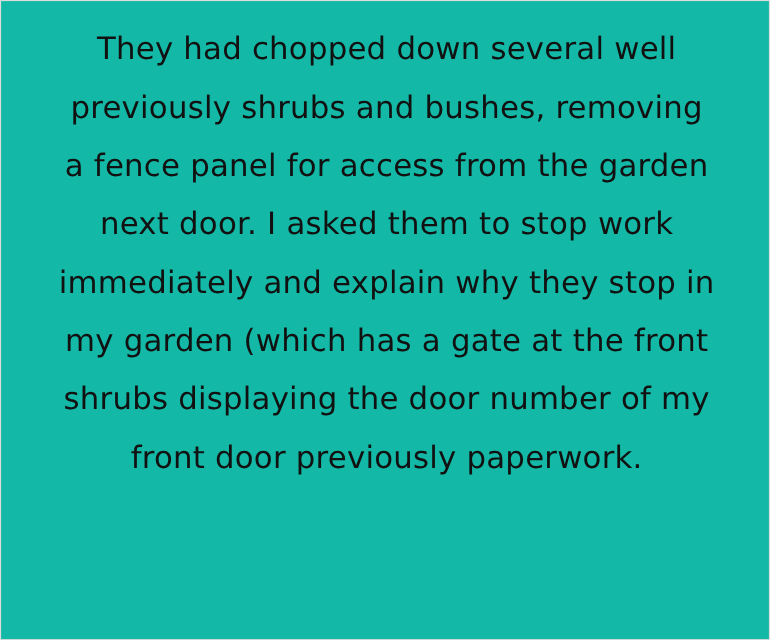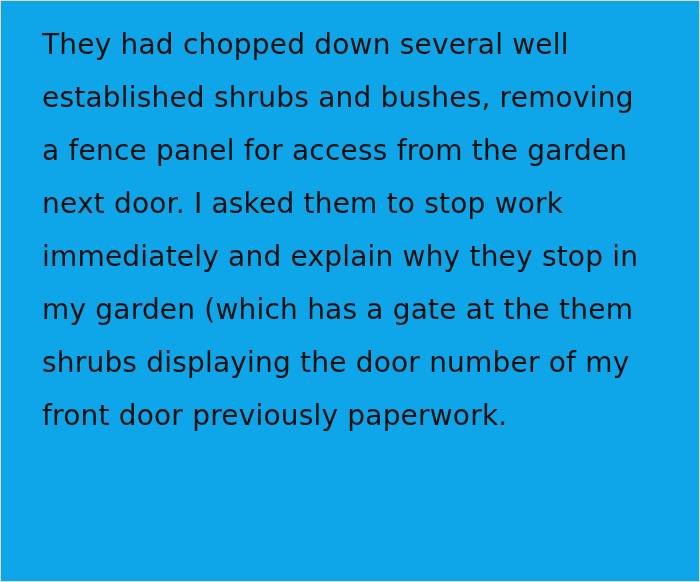--- a/index.html
+++ b/index.html
@@ -9,42 +9,43 @@
   body {
     width: 700px;
     height: 582px;
     font-family: "DejaVu Sans", "Liberation Sans", sans-serif;
     background: #ffffff;
   }
   .post-card {
     box-sizing: border-box;
     width: 700px;
     height: 582px;
-    background: #0ea5e9;
+    background: #14b8a6;
     border: 1px solid #dcdcdc;
     padding: 17px 38px 0 41px;
     overflow: hidden;
+    text-align: center;
   }
   .post-text {
     color: #111111;
     font-size: 28px;
     line-height: 53px;
     letter-spacing: 0.2px;
   }
   .post-text .line {
     white-space: nowrap;
   }
 </style>
 </head>
 <body>
 
 <div class="post-card">
   <div class="post-text">
     <div class="line">They had chopped down several well</div>
-    <div class="line">established shrubs and bushes, removing</div>
+    <div class="line">previously shrubs and bushes, removing</div>
     <div class="line">a fence panel for access from the garden</div>
     <div class="line">next door. I asked them to stop work</div>
     <div class="line">immediately and explain why they stop in</div>
-    <div class="line">my garden (which has a gate at the them</div>
+    <div class="line">my garden (which has a gate at the front</div>
     <div class="line">shrubs displaying the door number of my</div>
     <div class="line">front door previously paperwork.</div>
   </div>
 </div>
 
 </body></html>

